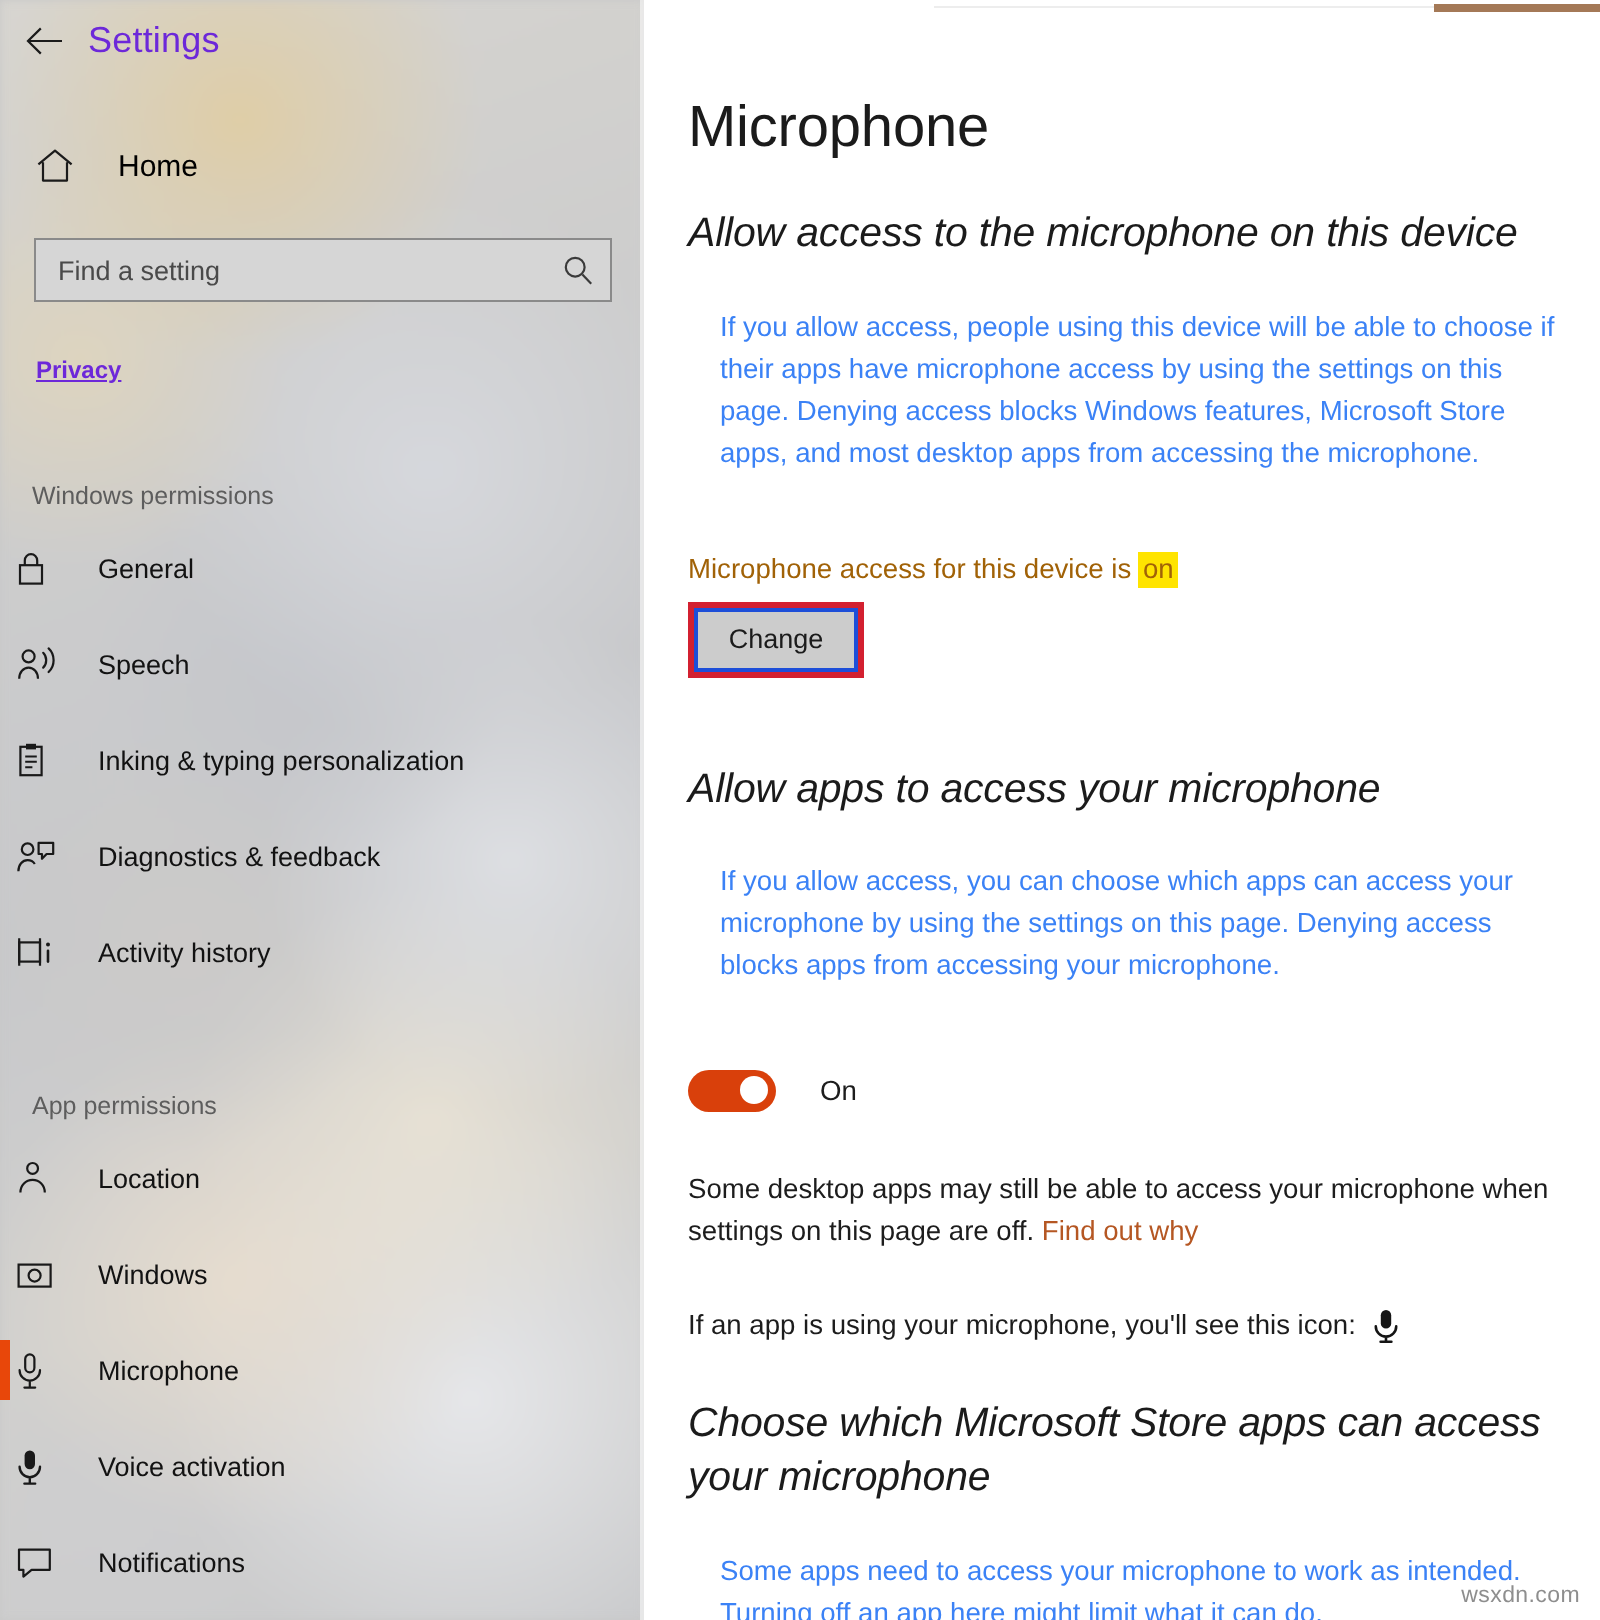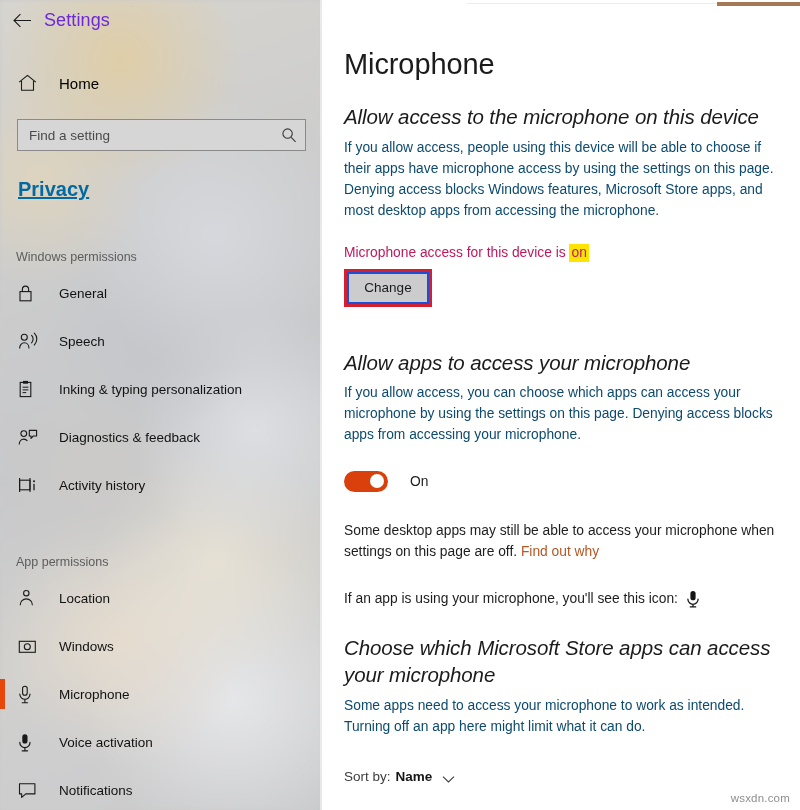--- a/index.html
+++ b/index.html
@@ -120,42 +120,42 @@
     background: transparent;
     font-family: "Liberation Sans", sans-serif;
     font-size: 13.5px;
     color: #3c3c3c;
     padding: 0;
   }
   .search-input::placeholder { color: #4a4a4a; opacity: 1; }
   .search-icon { color: #3a3a3a; display: flex; align-items: center; }
 
   .section-title-main {
-    font-size: 20px;
+    font-size: 12px;
     font-weight: bold;
-    color: #0369a1;
+    color: #6d28d9;
     padding-left: 18px;
     margin-top: 27px;
     text-decoration: underline;
   }
   .group-label {
     font-size: 12.5px;
     color: #5d5d5d;
     padding-left: 16px;
     margin-top: 49px;
     margin-bottom: 5px;
   }
   .group-label.second { margin-top: 46px; }
 
   .nav-item {
     position: relative;
     display: flex;
     align-items: center;
     height: 48px;
-    padding-left: 18px;
+    padding-left: 8px;
     cursor: default;
   }
   .nav-item .nav-icon {
     width: 22px;
     display: flex;
     align-items: center;
     justify-content: flex-start;
     color: #191919;
     flex: 0 0 22px;
   }
@@ -218,31 +218,31 @@
     letter-spacing: -0.1px;
     font-style: italic;
   }
   h2.s1 { padding-top: 24px; }
   h2.s2 { padding-top: 0; }
   h2.s3 { padding-top: 0; line-height: 1.32; max-width: 432px;}
 
   p.body-text {
     font-size: 13.8px;
     line-height: 1.52;
-    color: #0c4a6e;
-    margin: 0;
+    color: #3b82f6;
+    margin: 16px;
     max-width: 445px;
   }
   p.p1 { padding-top: 9px; }
   p.p2 { padding-top: 8px; max-width: 448px; }
   p.p3 { padding-top: 8px; max-width: 440px; }
 
   .status-line {
     font-size: 13.8px;
-    color: #be185d;
+    color: #a16207;
     padding-top: 23px;
   }
   .hl-yellow {
     background: #ffe400;
     padding: 1px 2px 2px 2px;
   }
 
   .change-annot {
     position: relative;
     margin-top: 9px;

